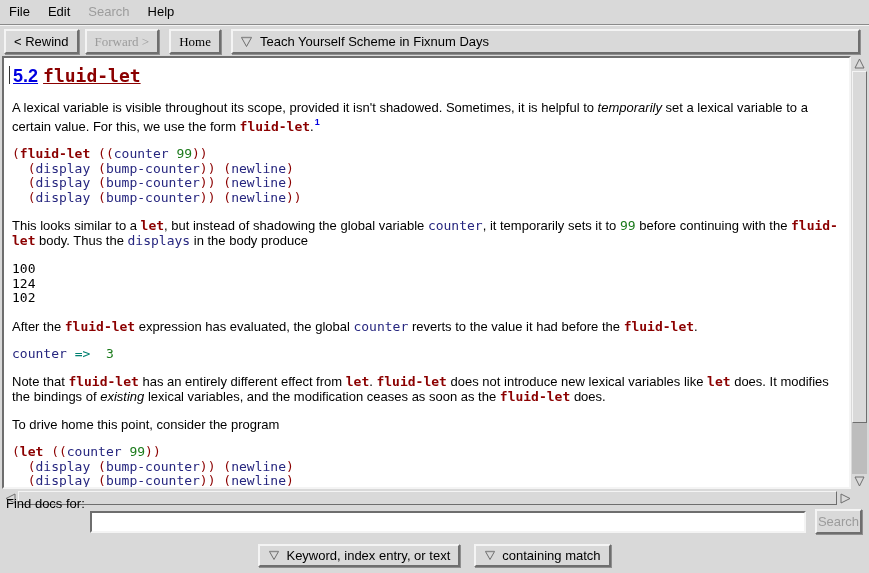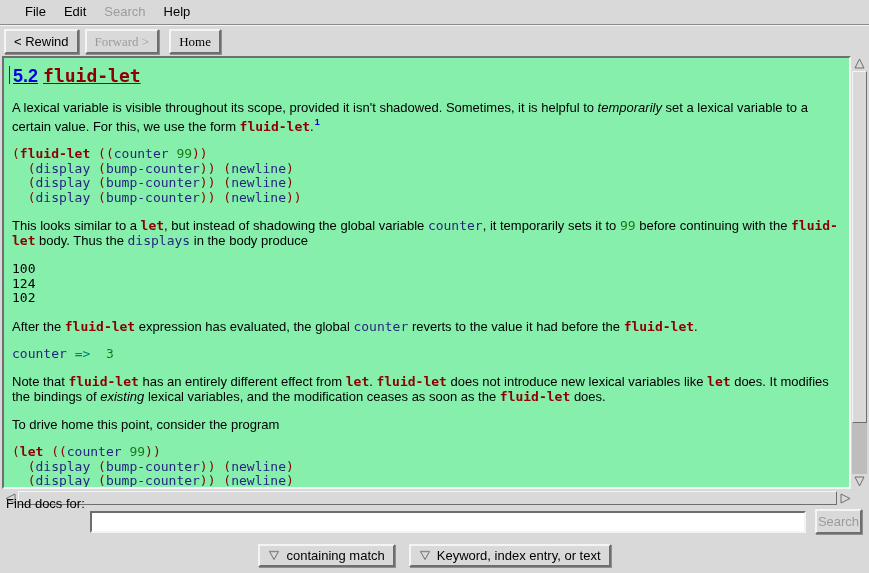--- a/index.html
+++ b/index.html
@@ -7,38 +7,38 @@
   body {
     width:869px; height:573px; position:relative; overflow:hidden;
     background:#d9d9d9; color:#000;
     font-family:"Liberation Sans", sans-serif; font-size:13px;
   }
 
   
   .raised { background:#d9d9d9; border:2px solid; border-color:#f4f4f4 #6e6e6e #6e6e6e #f4f4f4; }
 
   
-  .menubar { position:absolute; left:0; top:0; width:100%; height:24px; display:flex; align-items:center; padding-left:16px; }
+  .menubar { position:absolute; left:0; top:0; width:100%; height:24px; display:flex; align-items:center; padding-left:0; }
   .menu-item { padding:0 9px; line-height:24px; cursor:default; }
   .menu-item.disabled { color:#9c9c9c; }
   .menu-groove { position:absolute; top:24px; left:0; width:100%; height:0; border-top:1px solid #8a8a8a; border-bottom:1px solid #f4f4f4; }
 
   
   .toolbar { position:absolute; left:4px; top:29px; right:9px; height:25px; display:flex; align-items:stretch; }
   .tbtn { display:flex; align-items:center; padding:0 8px; margin-right:6px; box-shadow:1px 1px 0 #8f8f8f; white-space:nowrap; }
   .tbtn.gap { margin-right:10px;font-family:Liberation Serif, serif; }
   .tbtn.disabled { color:#9c9c9c; }
   .title-panel { flex:1; display:flex; align-items:center; gap:7px; padding:0 7px; box-shadow:1px 1px 0 #8f8f8f; }
 
   .tri-icon { display:inline-flex; flex:0 0 auto; }
 
   
   .content {
     position:absolute; left:2px; top:56px; width:849px; height:433px;
-    background:#86efac; border:2px solid; border-color:#6e6e6e #f4f4f4 #f4f4f4 #6e6e6e;
+    background:#ffffff; border:2px solid; border-color:#6e6e6e #f4f4f4 #f4f4f4 #6e6e6e;
     padding:6px 6px 0 7px; overflow:hidden;
   }
   .caret { position:absolute; left:5px; top:8px; width:1px; height:18px; background:#333; }
 
   .mono, .seg-kw, .seg-id, .seg-num, .seg-paren, .seg-arrow, .seg-code,
   .doc-code, .doc-output, .h-title { font-family:"DejaVu Sans Mono", monospace; }
 
   .doc-heading { font-size:18px; font-weight:bold; margin:1px 0 0 2px; }
   .h-num   { color:#0000e0; text-decoration:underline; }
   .h-title { color:#8b0000; text-decoration:underline; }
@@ -90,20 +90,29 @@
   <span class="menu-item">Edit</span>
   <span class="menu-item disabled">Search</span>
   <span class="menu-item">Help</span>
 </div>
 <div class="menu-groove"></div>
 
 <div class="toolbar">
   <div class="tbtn raised">&lt; Rewind</div>
   <div class="tbtn raised disabled gap">Forward &gt;</div>
   <div class="tbtn raised gap">Home</div>
+  <div class="title-panel raised">
+    <span class="tri-icon">
+      <svg width="13" height="12" viewBox="0 0 13 12">
+        <polygon points="1.5,1.5 11.5,1.5 6.5,10.5" fill="#d9d9d9" stroke="#6e6e6e" stroke-width="1"></polygon>
+        <line x1="1.5" y1="1.5" x2="11.5" y2="1.5" stroke="#8a8a8a" stroke-width="1.4"></line>
+      </svg>
+    </span>
+    <span>Teach Yourself Scheme in Fixnum Days</span>
+  </div>
 </div>
 
 <div class="content">
   <div class="caret"></div>
 <div class="doc-heading"><span class="h-num">5.2</span><span>&nbsp;</span><span class="h-title">fluid-let</span></div>
     <div class="doc-para"><span class="seg-plain">A lexical variable is visible throughout its scope, provided it isn't shadowed. Sometimes, it is helpful to </span><span class="seg-em">temporarily</span><span class="seg-plain"> set a lexical variable to a certain value. For this, we use the form </span><span class="seg-kw">fluid-let</span><span class="seg-plain">.</span><span class="seg-sup">1</span></div>
     <div class="doc-code">
       <div class="code-line"><span class="seg-paren">(</span><span class="seg-kw">fluid-let</span><span class="seg-code"> </span><span class="seg-paren">((</span><span class="seg-id">counter</span><span class="seg-code"> </span><span class="seg-num">99</span><span class="seg-paren">))</span></div>
       <div class="code-line"><span class="seg-code">  </span><span class="seg-paren">(</span><span class="seg-id">display</span><span class="seg-code"> </span><span class="seg-paren">(</span><span class="seg-id">bump-counter</span><span class="seg-paren">))</span><span class="seg-code"> </span><span class="seg-paren">(</span><span class="seg-id">newline</span><span class="seg-paren">)</span></div>
       <div class="code-line"><span class="seg-code">  </span><span class="seg-paren">(</span><span class="seg-id">display</span><span class="seg-code"> </span><span class="seg-paren">(</span><span class="seg-id">bump-counter</span><span class="seg-paren">))</span><span class="seg-code"> </span><span class="seg-paren">(</span><span class="seg-id">newline</span><span class="seg-paren">)</span></div>
@@ -162,24 +171,24 @@
 <div class="search-btn raised">Search</div>
 
 <div class="footer">
   <div class="popup-btn raised">
     <span class="tri-icon">
       <svg width="12" height="11" viewBox="0 0 12 11">
         <polygon points="1.5,1.5 10.5,1.5 6,9.5" fill="#d9d9d9" stroke="#6e6e6e" stroke-width="1"></polygon>
         <line x1="1.5" y1="1.5" x2="10.5" y2="1.5" stroke="#8a8a8a" stroke-width="1.4"></line>
       </svg>
     </span>
-    <span>containing match</span>
+    <span>Keyword, index entry, or text</span>
   </div>
   <div class="popup-btn raised">
     <span class="tri-icon">
       <svg width="12" height="11" viewBox="0 0 12 11">
         <polygon points="1.5,1.5 10.5,1.5 6,9.5" fill="#d9d9d9" stroke="#6e6e6e" stroke-width="1"></polygon>
         <line x1="1.5" y1="1.5" x2="10.5" y2="1.5" stroke="#8a8a8a" stroke-width="1.4"></line>
       </svg>
     </span>
-    <span>Keyword, index entry, or text</span>
+    <span>containing match</span>
   </div>
 </div>
 
 </body></html>

